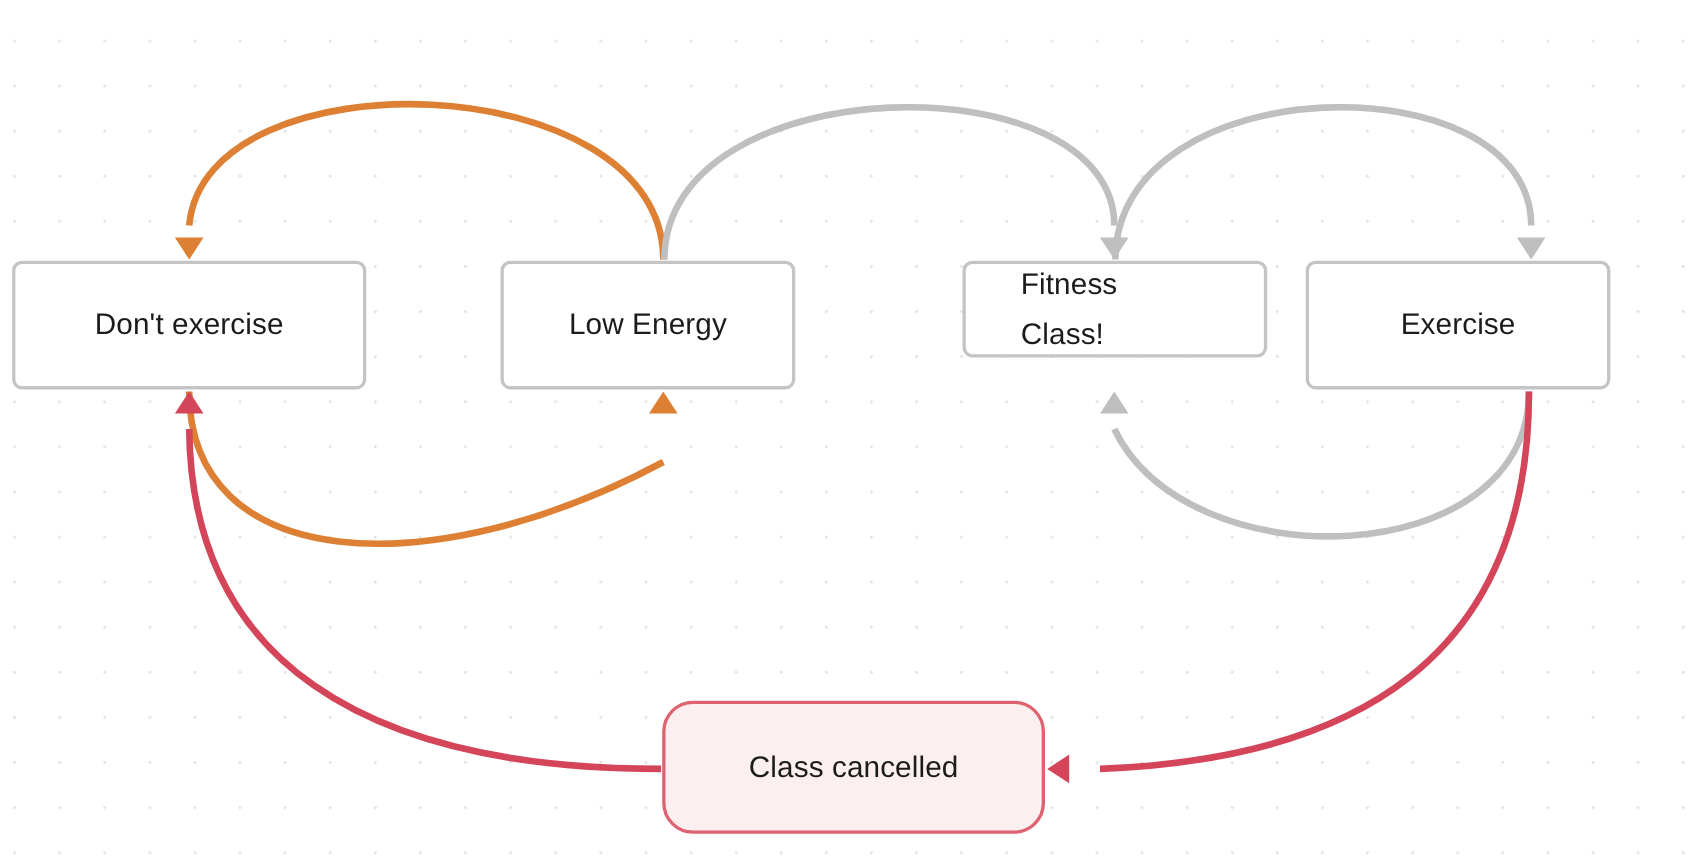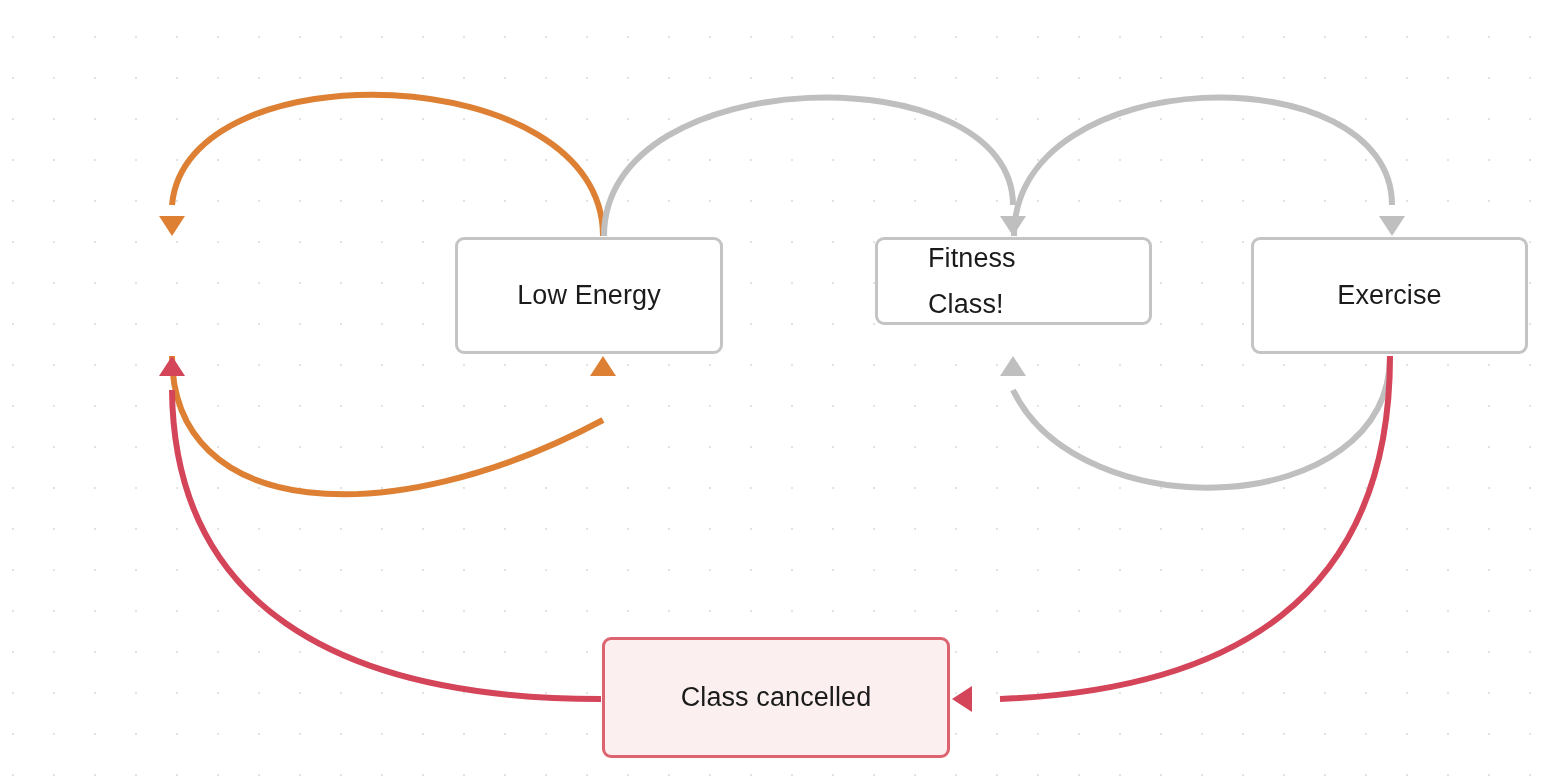--- a/index.html
+++ b/index.html
@@ -52,20 +52,21 @@
   .node.leftalign {
     justify-content: flex-start;
   }
   .node.leftalign .node-label {
     padding-left: 50px;
     text-align: left;
   }
   .node.danger {
     border-color: #dd6370;
     background: #fcefef;
+    border-radius: 28px;
   }
 </style>
 </head>
 <body>
 
 <div id="canvas">
 
   <svg id="edge-layer" viewBox="0 0 1550 784" width="1550" height="784" xmlns="http://www.w3.org/2000/svg">
       <g>
         <path d="M 603 236 C 603 60 186 47 172 205" stroke="#dd8033" stroke-width="6" fill="none" stroke-linecap="butt"></path>
@@ -90,31 +91,34 @@
       <g>
         <path d="M 1390 356 C 1390 600 1230 690 1000 699" stroke="#d4455a" stroke-width="6" fill="none" stroke-linecap="butt"></path>
         <polygon points="972,686 972,712 952,699" fill="#d4455a"></polygon>
       </g>
       <g>
         <path d="M 601 699 C 330 699 174 600 172 390" stroke="#d4455a" stroke-width="6" fill="none" stroke-linecap="butt"></path>
         <polygon points="159,376 185,376 172,356" fill="#d4455a"></polygon>
       </g>
     </svg>
 
+  <div class="node center" style="left: 11px; top: 237px; width: 322px; height: 117px; background: rgb(255, 255, 255); border-color: rgb(196, 196, 196);">
+    <span class="node-label">Don't exercise</span>
+  </div>
 
   <div class="node center" style="left: 455px; top: 237px; width: 268px; height: 117px; background: rgb(255, 255, 255); border-color: rgb(196, 196, 196);">
     <span class="node-label">Low Energy</span>
   </div>
 
   <div class="node leftalign" style="left: 875px; top: 237px; width: 277px; height: 88px; background: rgb(255, 255, 255); border-color: rgb(196, 196, 196);">
     <span class="node-label">Fitness
 Class!</span>
   </div>
 
-  <div class="node center" style="left: 1251px; top: 237px; width: 277px; height: 117px; background: rgb(255, 255, 255); border-color: rgb(196, 196, 196);">
+  <div class="node center" style="left: 1187px; top: 237px; width: 277px; height: 117px; background: rgb(255, 255, 255); border-color: rgb(196, 196, 196);">
     <span class="node-label">Exercise</span>
   </div>
 
   <div class="node center danger" style="left: 602px; top: 637px; width: 348px; height: 121px; background: rgb(252, 239, 239); border-color: rgb(221, 99, 112);">
     <span class="node-label">Class cancelled</span>
   </div>
 
 </div>
 
 </body></html>

